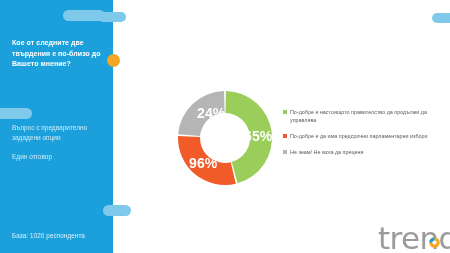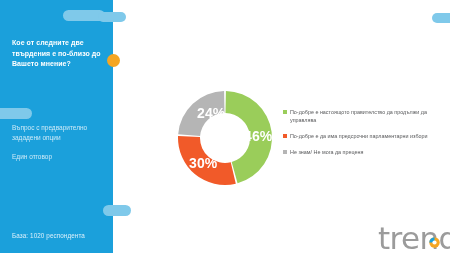--- a/index.html
+++ b/index.html
@@ -184,22 +184,22 @@
   <div id="chart-area">
     <svg id="donut" viewBox="0 0 110 112">
       <g transform="translate(55,56)">
         <g id="donut-slices">
             <path d="M 0.902 -46.991 A 47 47 0 0 1 12.560 45.291 L 6.681 24.091 A 25 25 0 0 0 0.480 -24.995 Z" fill="#9ACD5A"></path>
             <path d="M 10.812 45.739 A 47 47 0 0 1 -46.955 -2.050 L -24.976 -1.090 A 25 25 0 0 0 5.751 24.329 Z" fill="#F15A29"></path>
             <path d="M -46.842 -3.851 A 47 47 0 0 1 -0.902 -46.991 L -0.480 -24.995 A 25 25 0 0 0 -24.916 -2.048 Z" fill="#B5B5B5"></path>
           </g>
       </g>
     </svg>
-    <div class="slice-label lbl-green">46%</div>
-    <div class="slice-label lbl-orange">30%</div>
+    <div class="slice-label lbl-green">65%</div>
+    <div class="slice-label lbl-orange">96%</div>
     <div class="slice-label lbl-grey">24%</div>
   </div>
 
   <div id="legend">
     <div class="legend-item">
       <span class="legend-swatch" style="background: rgb(154, 205, 90);"></span>
       <span class="legend-label">По-добре е настоящото правителство да продължи да управлява</span>
     </div>
     <div class="legend-item">
       <span class="legend-swatch" style="background: rgb(241, 90, 41);"></span>

